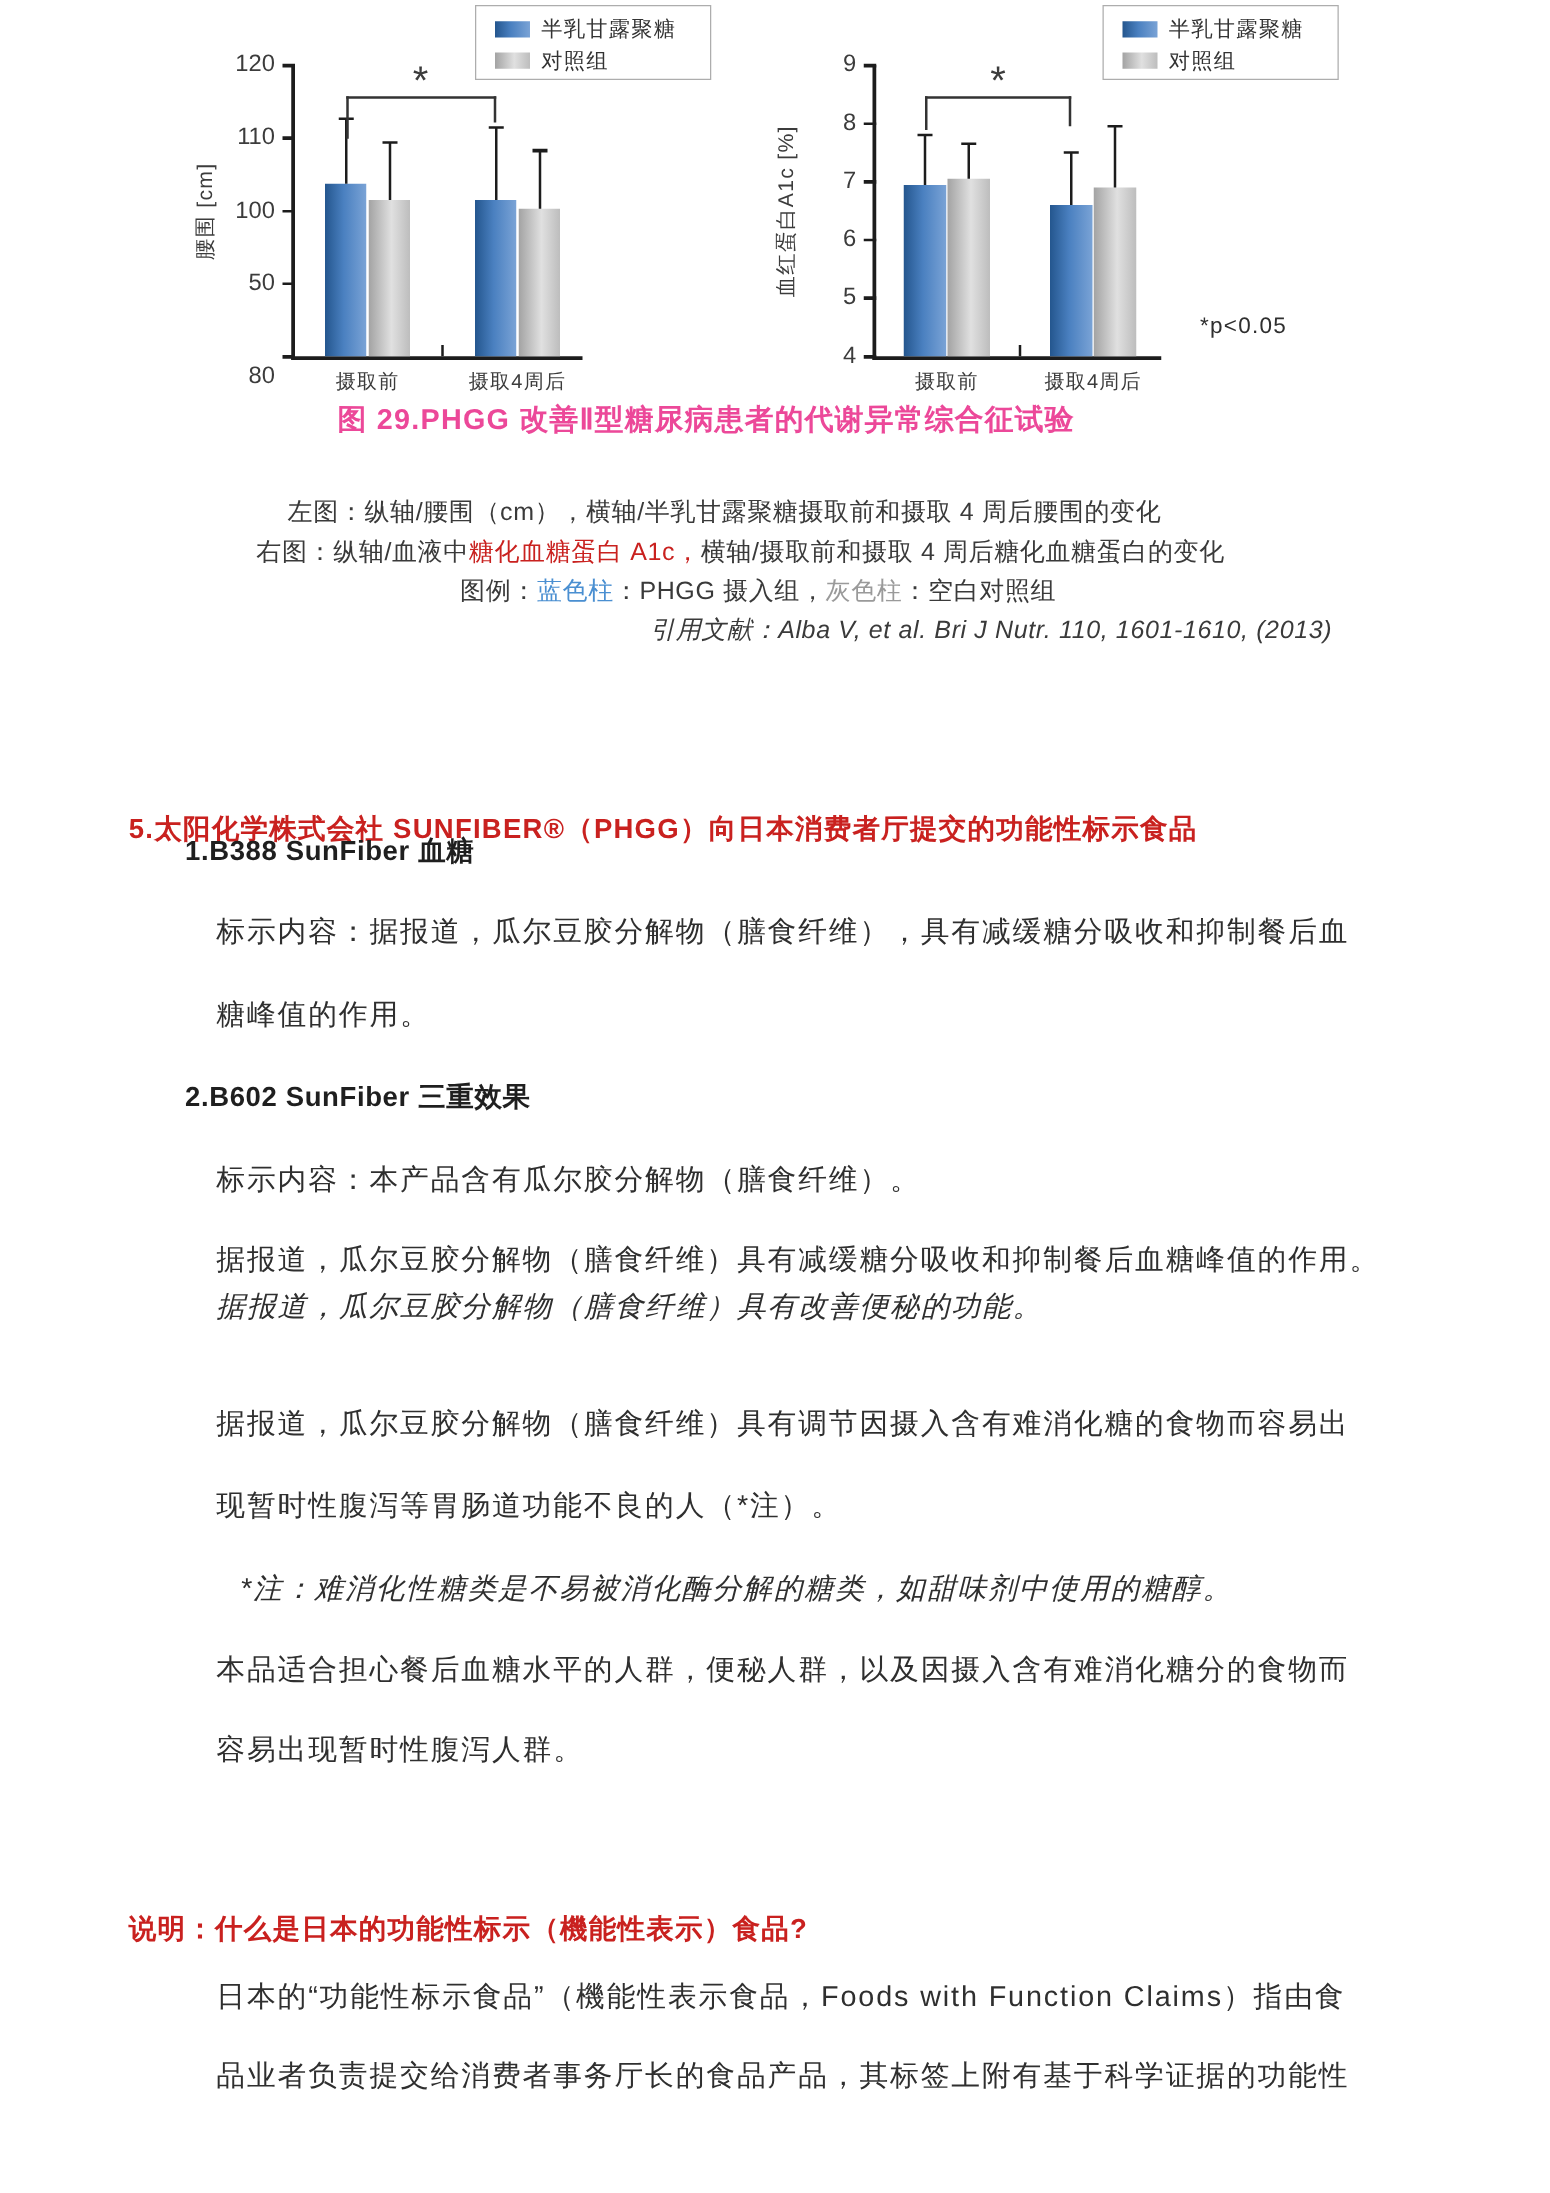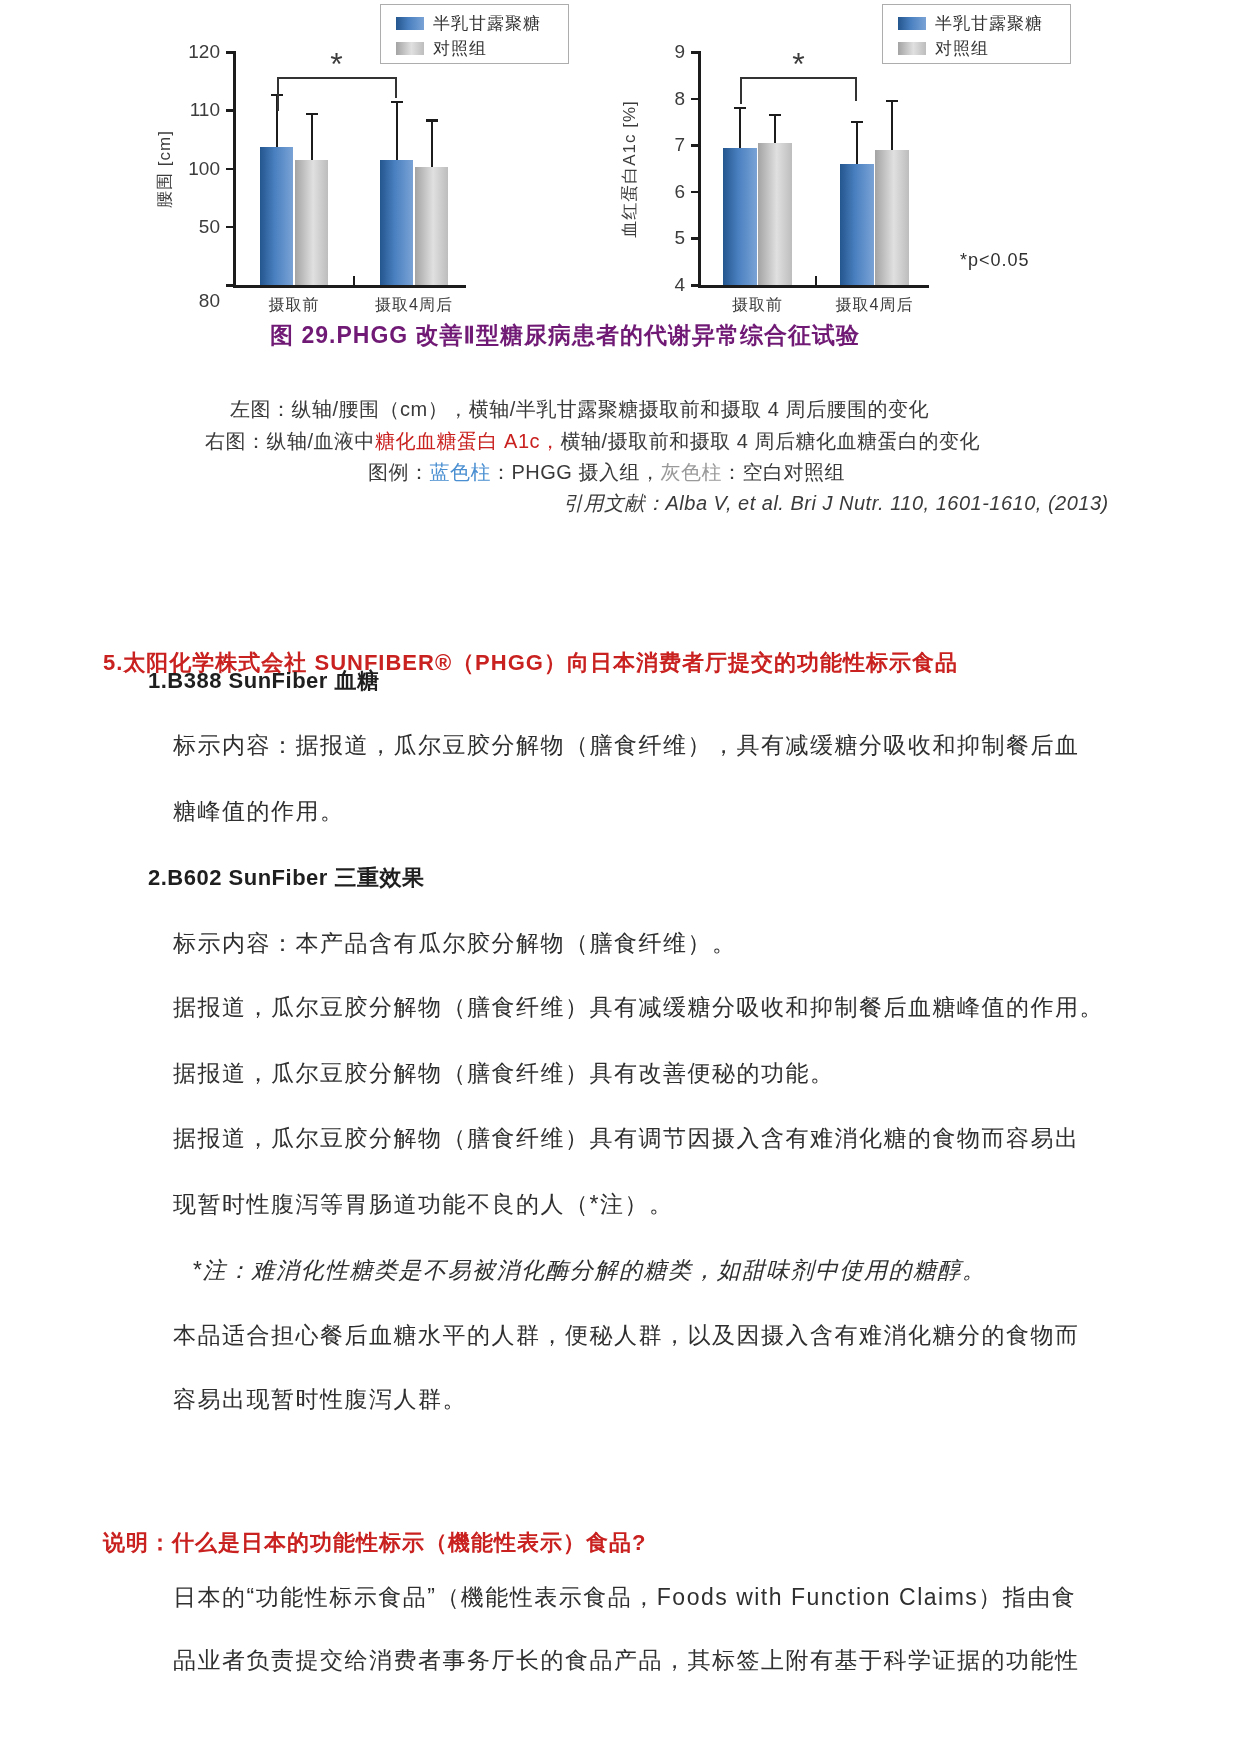--- a/index.html
+++ b/index.html
@@ -22,43 +22,43 @@
   .sig-h{position:absolute;height:2px;background:#333;}
   .sig-v{position:absolute;width:2px;background:#333;}
   .sig-star{position:absolute;font-size:32px;color:#3c3c3c;width:40px;text-align:center;}
   .legend{position:absolute;border:1.5px solid #adadad;background:#fff;}
   .legend-row{position:absolute;left:15px;display:flex;align-items:center;gap:9px;}
   .legend-swatch{width:28px;height:13px;flex:0 0 auto;}
   .legend-label{font-size:17px;color:#333;letter-spacing:1px;white-space:nowrap;}
   .annotation{position:absolute;font-size:18px;color:#2f2f2f;letter-spacing:1px;white-space:nowrap;}
 
   .fig-caption{position:absolute;left:0;top:320px;width:1130px;text-align:center;
-    font-size:23px;font-weight:bold;color:#701a75;margin:0;letter-spacing:1px;white-space:nowrap;}
+    font-size:23px;font-weight:bold;color:#ec4899;margin:0;letter-spacing:1px;white-space:nowrap;}
   .fig-note{position:absolute;font-size:20px;color:#3a3a3a;letter-spacing:0.5px;white-space:nowrap;margin:0;}
   #note-left{left:230px;top:396px;}
   #note-right{left:205px;top:428px;}
   #note-legend{left:368px;top:459px;}
-  #note-citation{left:520px;top:490px;font-style:italic;margin-left:43px;}
+  #note-citation{left:520px;top:490px;font-style:italic;}
   .red{color:var(--red);}
   .blue{color:var(--blue_text);}
   .graytxt{color:var(--gray_text);}
 
   
   .red-heading{position:absolute;font-size:22px;font-weight:bold;color:var(--red);margin:0;white-space:nowrap;letter-spacing:1px;}
   #h5{left:103px;top:600px;margin-top:48px;}
   #explain-h{left:103px;top:1528px;}
   .sub{position:absolute;font-size:22px;font-weight:bold;color:#1f1f1f;margin:0;white-space:nowrap;letter-spacing:0.5px;}
   #b388-title{left:148px;top:666px;}
   #b602-title{left:148px;top:863px;}
   .line{position:absolute;font-size:23px;color:#2f2f2f;margin:0;white-space:nowrap;letter-spacing:1.5px;}
   #b388-l0{left:173px;top:730px;}
   #b388-l1{left:173px;top:796px;}
   #b602-l0{left:173px;top:928px;text-align:right;}
   #b602-l1{left:173px;top:992px;}
-  #b602-l2{left:173px;top:1058px;}
+  #b602-l2{left:173px;top:1030px;font-style:italic;}
   #b602-l3{left:173px;top:1123px;}
   #b602-l4{left:173px;top:1189px;}
   #b602-note{left:192px;top:1255px;font-style:italic;}
   #b602-s0{left:173px;top:1320px;}
   #b602-s1{left:173px;top:1384px;}
   #explain-l0{left:173px;top:1582px;}
   #explain-l1{left:173px;top:1645px;}
 </style>
 </head>
 <body>

